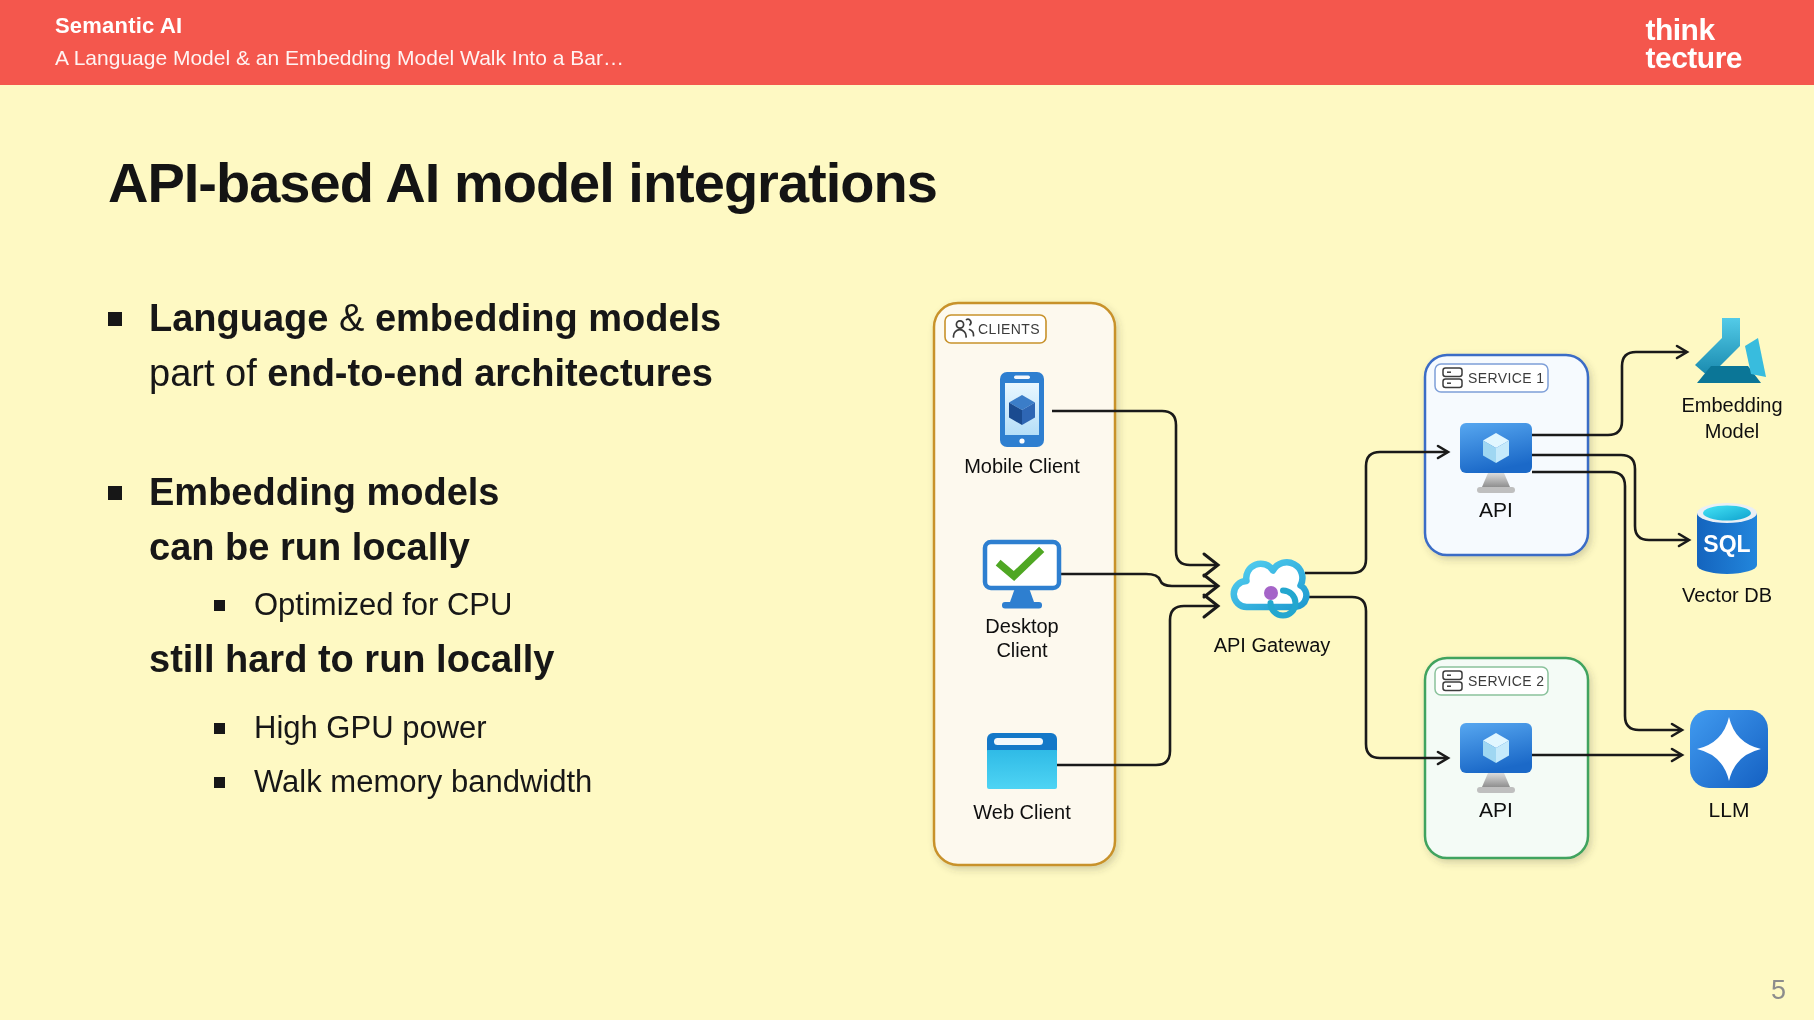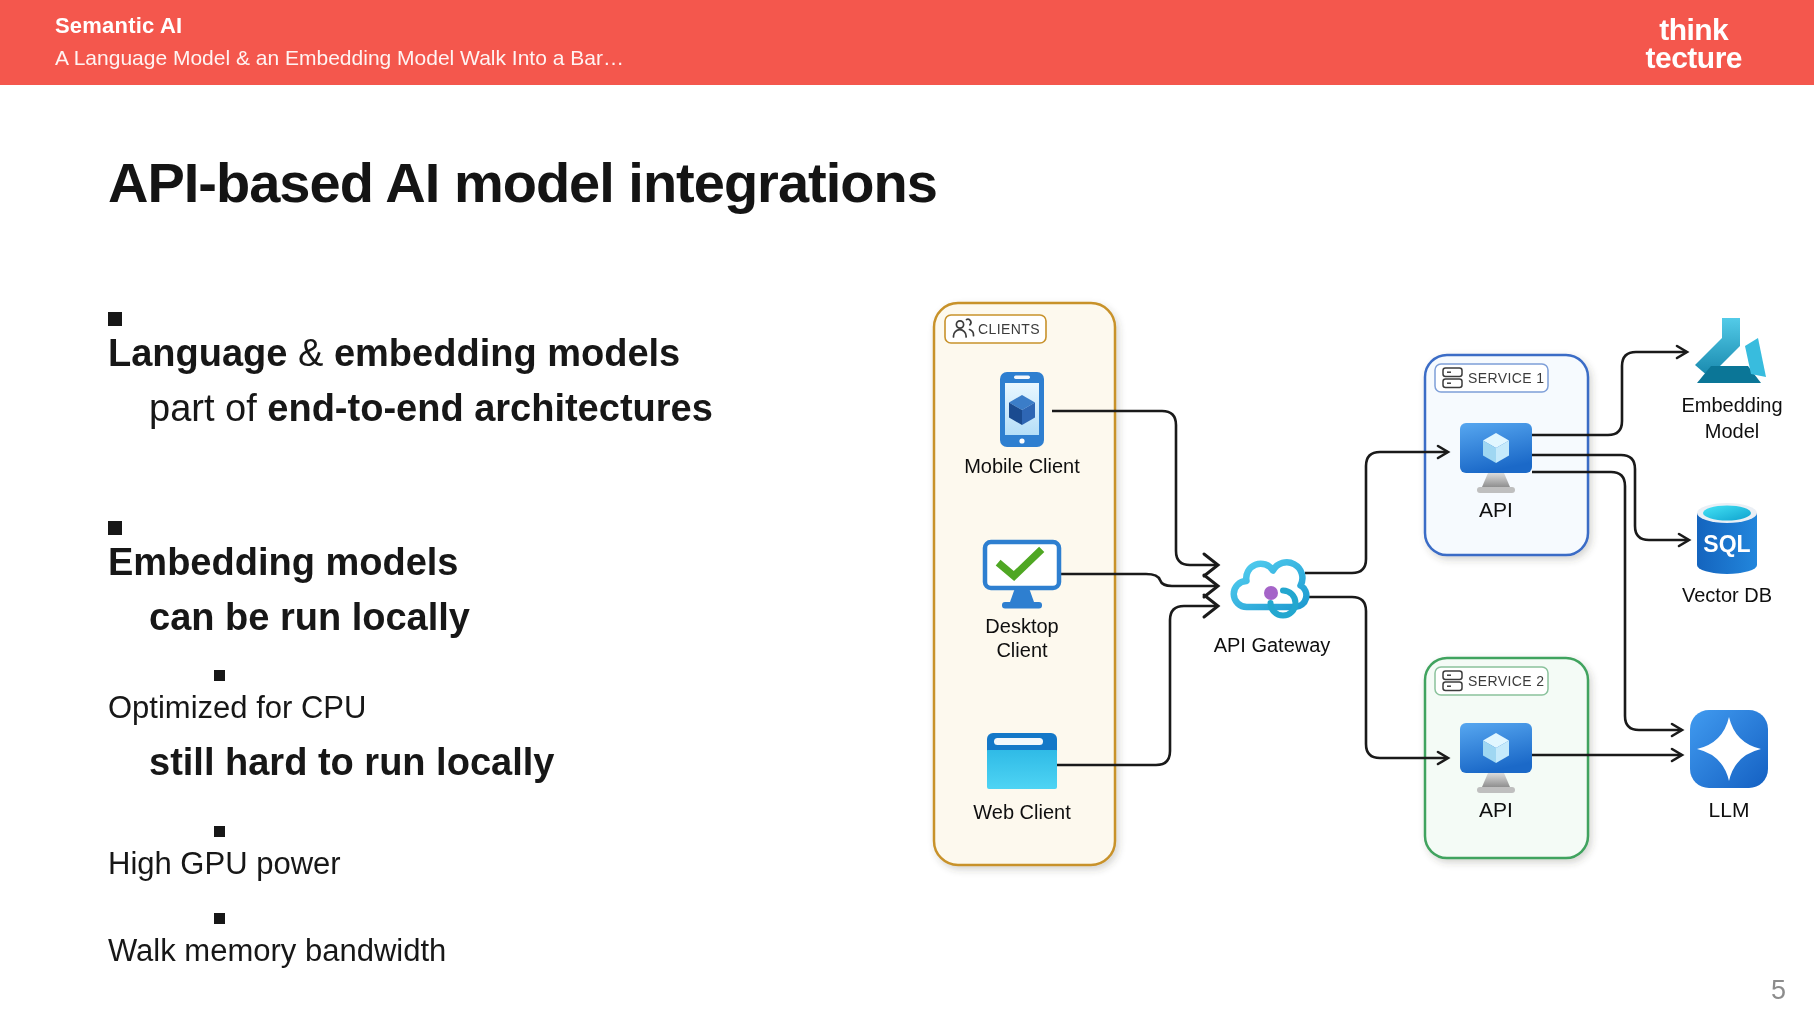--- a/index.html
+++ b/index.html
@@ -1,32 +1,32 @@
 <!DOCTYPE html>
 <html><head>
 <meta charset="utf-8">
 <style>
   * { margin:0; padding:0; box-sizing:border-box; }
   html,body { width:1814px; height:1020px; }
   body { font-family:"Liberation Sans", sans-serif; background:#ECEBE9; }
-  .slide { position:relative; width:1814px; height:1020px; background:#ffffff; overflow:hidden; }
+  .slide { position:relative; width:1814px; height:1020px; background:#fef9c3; overflow:hidden; }
 
   
   .header { position:absolute; top:0; left:0; width:100%; height:85px; }
   .header-text { position:absolute; left:55px; top:13px; color:#FFFFFF; }
   .header-cat { font-size:22px; font-weight:bold; letter-spacing:0.2px; }
   .header-sub { font-size:21px; margin-top:7px; color:rgba(255,255,255,0.93); font-weight:normal; }
-  .logo { position:absolute; right:72px; top:16px; color:#FFFFFF; font-size:30px; font-weight:bold; line-height:0.92; letter-spacing:-0.5px; text-align:center; }
+  .logo { position:absolute; right:72px; top:16px; color:#FFFFFF; font-size:30px; font-weight:bold; line-height:0.92; letter-spacing:-0.5px; text-align:left; }
 
   
   .title { position:absolute; left:108px; top:150px; font-size:56px; font-weight:bold; color:#141414; letter-spacing:-1px;text-align:center; }
 
   
   .bullets { position:absolute; left:108px; top:291px; width:810px; color:#171717; }
-  .row { display:flex; align-items:flex-start; font-size:38px; line-height:55px;flex-direction:column; }
+  .row { display:flex; align-items:flex-start; font-size:38px; line-height:55px; }
   .row .mk { flex:0 0 14px; width:14px; height:14px; background:#171717; margin-top:21px; margin-right:27px; }
   .row.cont { padding-left:41px; }
   .row.sub { font-size:31px; line-height:54px; }
   .row.sub .mk { flex:0 0 11px; width:11px; height:11px; margin-left:106px; margin-top:22px; margin-right:29px; }
   .b { font-weight:bold; }
   .mt64 { margin-top:64px; } .mt61 { margin-top:61px; }
   .mt3 { margin-top:3px; } .mt7 { margin-top:14px; }
 
   .pagenum { position:absolute; right:28px; bottom:14px; font-size:27px; color:#8C8C8C; }
 

